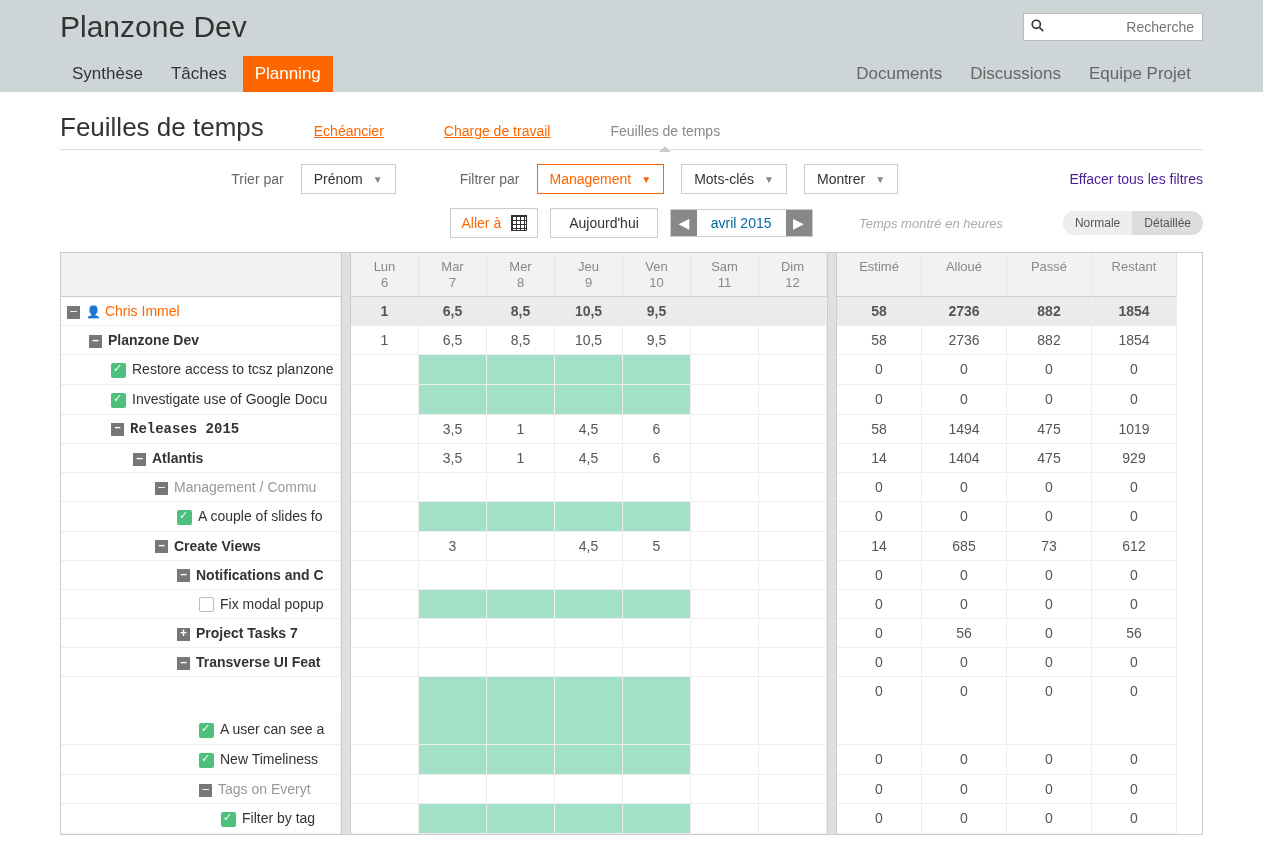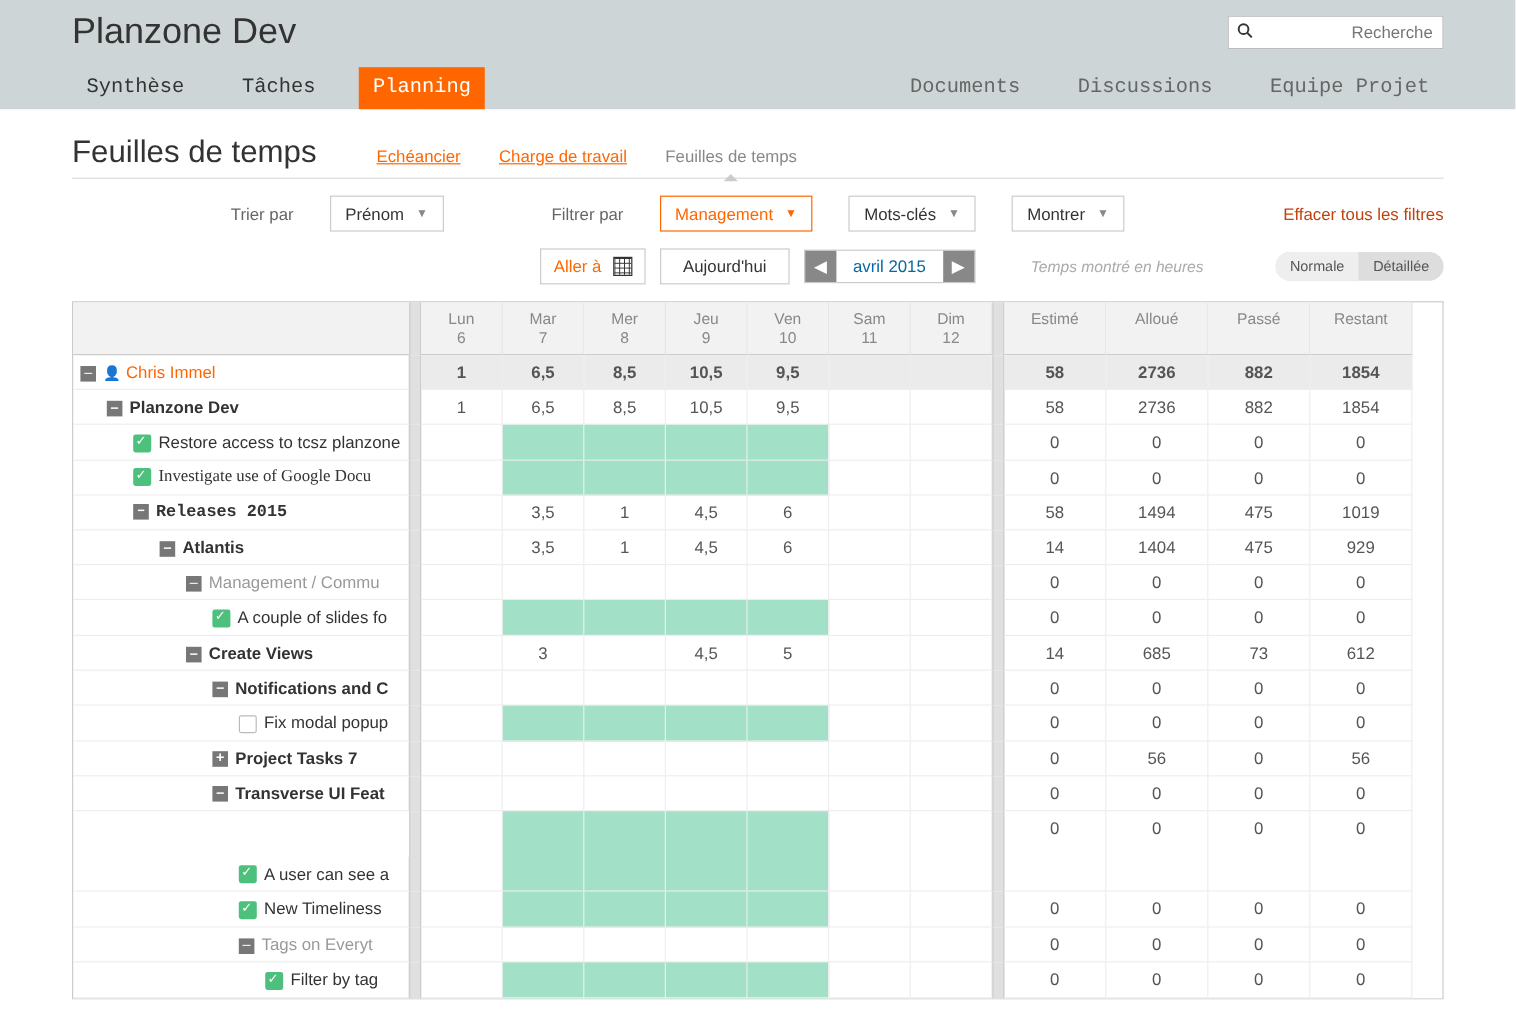--- a/index.html
+++ b/index.html
@@ -4,41 +4,41 @@
 <style>
   * { box-sizing: border-box; }
   body { margin: 0; font-family: "Segoe UI", Arial, sans-serif; font-size: 14px; color: #333; background: #fff; }
   .header { background: #cdd5d7; padding: 10px 60px 0 60px; }
   .header-top { display: flex; justify-content: space-between; align-items: center; padding-bottom: 12px; }
   .app-title { font-size: 30px; font-weight: 300; color: #333; }
   .search-box { position: relative; }
   .search-box input { width: 180px; height: 28px; padding: 4px 8px 4px 28px; border: 1px solid #bbb; background: #fff; text-align: right; font-size: 14px; color: #888; }
   .search-box .search-icon { position: absolute; left: 8px; top: 50%; transform: translateY(-50%); color: #333; }
   .nav-row { display: flex; justify-content: space-between; align-items: flex-end; }
-  .nav-left, .nav-right { display: flex; gap: 24px; font-family: Liberation Mono, monospace; }
+  .nav-left, .nav-right { display: flex; gap: 4px; }
   .nav-item { font-size: 17px; color: #333; padding: 8px 12px; cursor: pointer; }
   .nav-item.active { background: #ff6600; color: #fff; position: relative; }
   .nav-item.active::after { content: ""; position: absolute; bottom: -7px; left: 50%; transform: translateX(-50%); border-left: 7px solid transparent; border-right: 7px solid transparent; border-bottom: 7px solid #fff; }
   .nav-right .nav-item { color: #666; }
   
   .content { padding: 20px 60px 0 60px; }
   .page-header { display: flex; align-items: baseline; gap: 40px; border-bottom: 1px solid #ddd; padding-bottom: 6px; }
   .page-title { font-size: 26px; font-weight: 300; color: #333; margin-right: 10px; }
   .sub-tab { font-size: 14px; color: #ff6600; text-decoration: underline; cursor: pointer; }
   .sub-tab.active { color: #888; text-decoration: none; position: relative; }
   .sub-tab.active::after { content: ""; position: absolute; bottom: -13px; left: 50%; transform: translateX(-50%); border-left: 6px solid transparent; border-right: 6px solid transparent; border-bottom: 6px solid #ccc; }
 
   .controls-row { display: flex; justify-content: space-between; align-items: center; padding: 14px 0; }
-  .controls-left, .controls-right { display: flex; align-items: center; gap: 30px; }
+  .controls-left, .controls-right { display: flex; align-items: center; gap: 17px; }
   .ctrl-label { color: #666; font-size: 14px; }
   .dropdown { border: 1px solid #ccc; background: #fff; padding: 6px 12px; display: flex; align-items: center; gap: 10px; cursor: pointer; font-size: 14px; }
   .dropdown .arrow { font-size: 10px; color: #888; }
   .dropdown.active { border-color: #ff6600; color: #ff6600; }
   .dropdown.active .arrow { color: #ff6600; }
-  .clear-filters { color: #c2410c; cursor: pointer; font-size: 14px; }
+  .clear-filters { color: #4c1d95; cursor: pointer; font-size: 14px; }
 
   .controls-row2 { display: flex; justify-content: center; align-items: center; gap: 12px; padding-bottom: 14px; position: relative; }
   .row2-group { display:flex; align-items:center; gap:12px; }
   .goto-btn { border:1px solid #ccc; padding:6px 10px; display:flex; align-items:center; gap:10px; cursor:pointer; }
   .goto-btn .label { color:#ff6600;text-align:center; }
   .grid-icon { width:16px; height:16px; display:inline-block; border:1px solid #333; background-image: linear-gradient(#333 1px, transparent 1px), linear-gradient(90deg, #333 1px, transparent 1px); background-size: 4px 4px; }
   .today-btn { border:1px solid #ccc; padding:6px 18px; cursor:pointer; }
   .date-nav { border:1px solid #ccc; display:flex; align-items:center; }
   .nav-arrow { background:#888; color:#fff; width:26px; height:26px; display:flex; align-items:center; justify-content:center; cursor:pointer; font-size:14px; }
   .date-label { padding:0 14px; color:#0369a1; }
@@ -98,21 +98,21 @@
         <div class="nav-item">Documents</div>
         <div class="nav-item">Discussions</div>
         <div class="nav-item">Equipe Projet</div>
       </div>
   </div>
 </div>
 
 <div class="content">
   <div class="page-header">
     <div class="page-title">Feuilles de temps</div>
-    <div id="sub-tabs" style="display:flex; gap:32px;">
+    <div id="sub-tabs" style="display:flex; gap:60px;">
         <div class="sub-tab">Echéancier</div>
         <div class="sub-tab">Charge de travail</div>
         <div class="sub-tab active">Feuilles de temps</div>
       </div>
   </div>
 
   <div class="controls-row">
     <div class="controls-left" style="margin-left:auto; margin-right:auto;">
       <span class="ctrl-label">Trier par</span>
       <div class="dropdown">
@@ -208,21 +208,21 @@
         <div class="val-cell green"></div>
         <div class="val-cell green"></div>
         <div class="val-cell green"></div>
         <div class="val-cell"></div>
         <div class="val-cell"></div>
         <div class="gutter-v"></div>
         <div class="sum-cell">0</div>
         <div class="sum-cell">0</div>
         <div class="sum-cell">0</div>
         <div class="sum-cell">0</div>
-        <div class="tree-cell row-alt" style="padding-left: 50px; font-family: Liberation Serif, serif;"><span class="check-box"></span><span>Investigate use of Google Docu</span></div>
+        <div class="tree-cell row-alt" style="padding-left: 50px;"><span class="check-box"></span><span>Investigate use of Google Docu</span></div>
         <div class="gutter-v"></div>
         <div class="val-cell row-alt"></div>
         <div class="val-cell green row-alt"></div>
         <div class="val-cell green row-alt"></div>
         <div class="val-cell green row-alt"></div>
         <div class="val-cell green row-alt"></div>
         <div class="val-cell row-alt"></div>
         <div class="val-cell row-alt"></div>
         <div class="gutter-v"></div>
         <div class="sum-cell row-alt">0</div>

